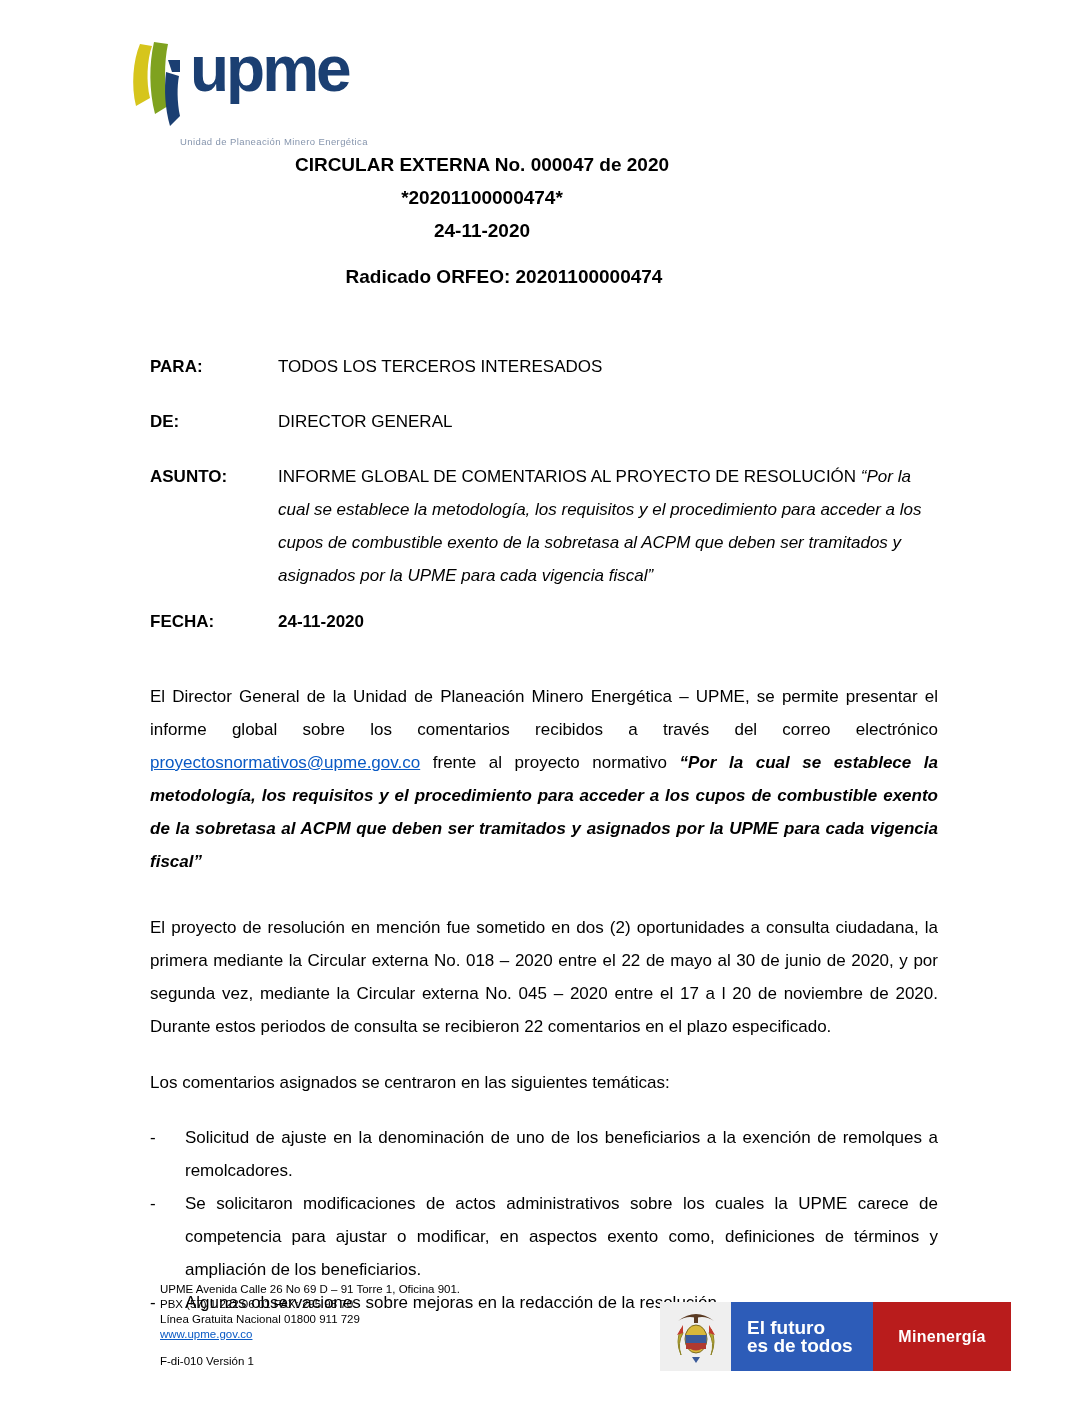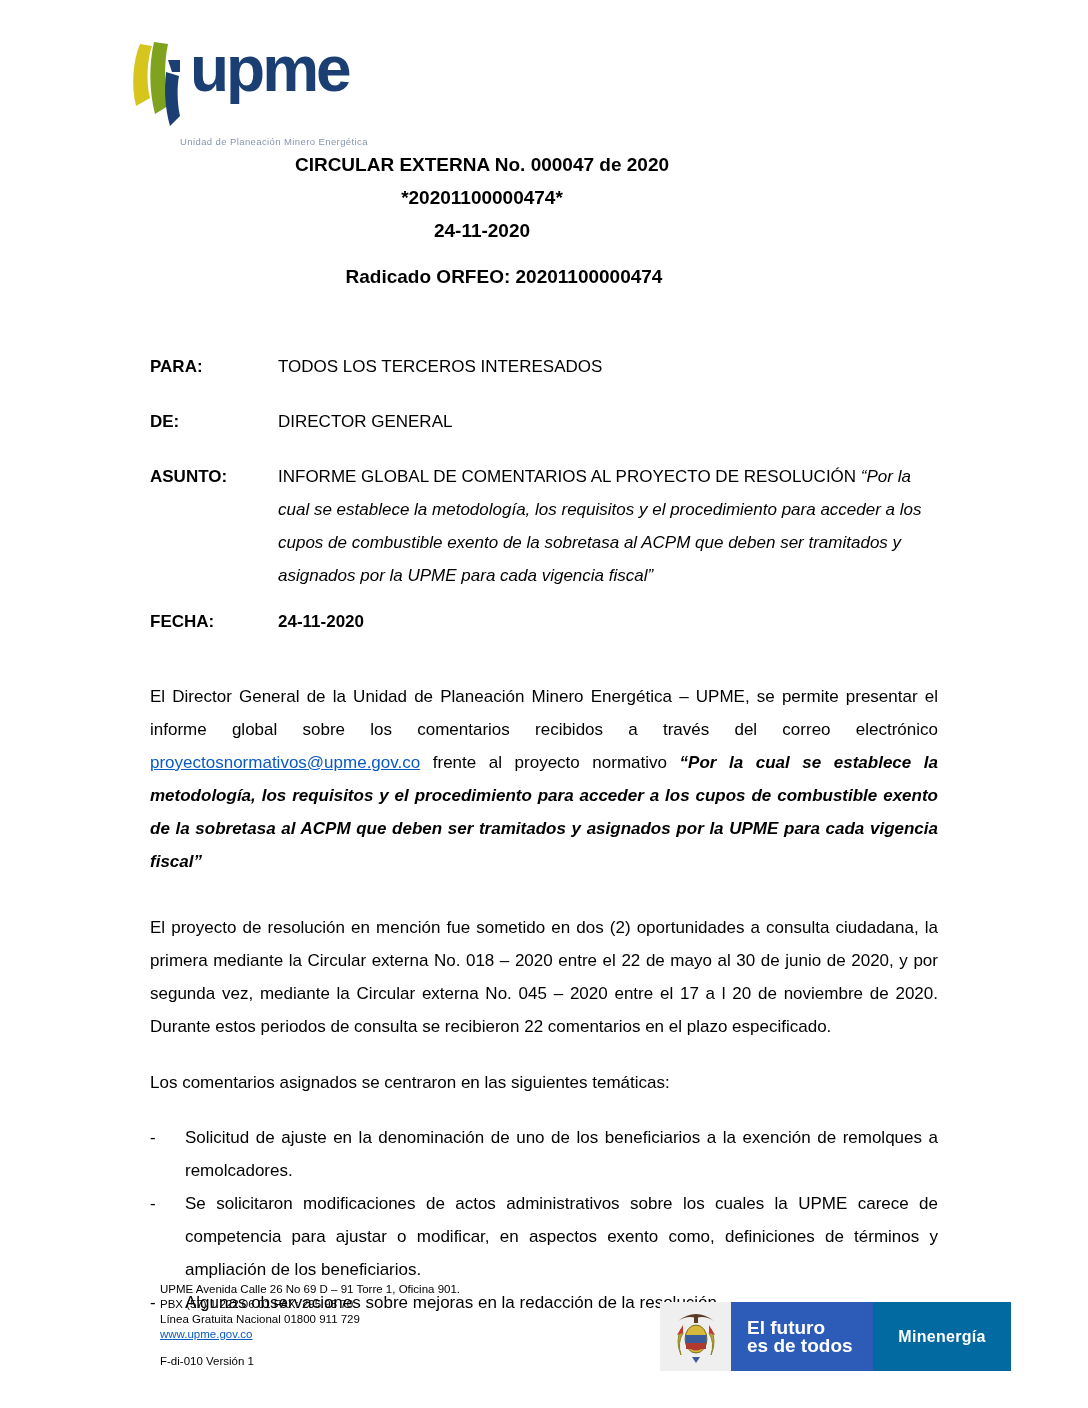--- a/index.html
+++ b/index.html
@@ -61,21 +61,21 @@
     font-size:11.5px;line-height:15px;color:#000;
   }
   .footer-info .form-code{margin-top:12px;}
   .footer-banner{
     position:absolute;left:660px;top:1302px;width:351px;height:69px;
     display:flex;
   }
   .crest-box{flex:0 0 71px;background:#efefef;display:flex;align-items:center;justify-content:center;}
   .slogan-box{flex:0 0 142px;background:#2d5cb8;color:#fff;display:flex;flex-direction:column;justify-content:center;padding-left:16px;box-sizing:border-box;}
   .slogan-box div{font-weight:bold;font-size:19px;line-height:18px;}
-  .ministry-box{flex:1;background:#0369a1;color:#fff;display:flex;align-items:center;justify-content:center;font-size:16px;font-weight:bold;letter-spacing:.3px;}
+  .ministry-box{flex:1;background:#b91c1c;color:#fff;display:flex;align-items:center;justify-content:center;font-size:16px;font-weight:bold;letter-spacing:.3px;}
 </style>
 </head>
 <body>
 
 <div class="page">
 
   <div class="logo">
     <div class="logo-row">
       <svg class="logo-mark" viewBox="0 0 56 92" xmlns="http://www.w3.org/2000/svg">
         <path d="M12,6 C5,22 3,48 8,68 L22,60 C18,44 19,22 24,8 Z" fill="#d6c51c"></path>

